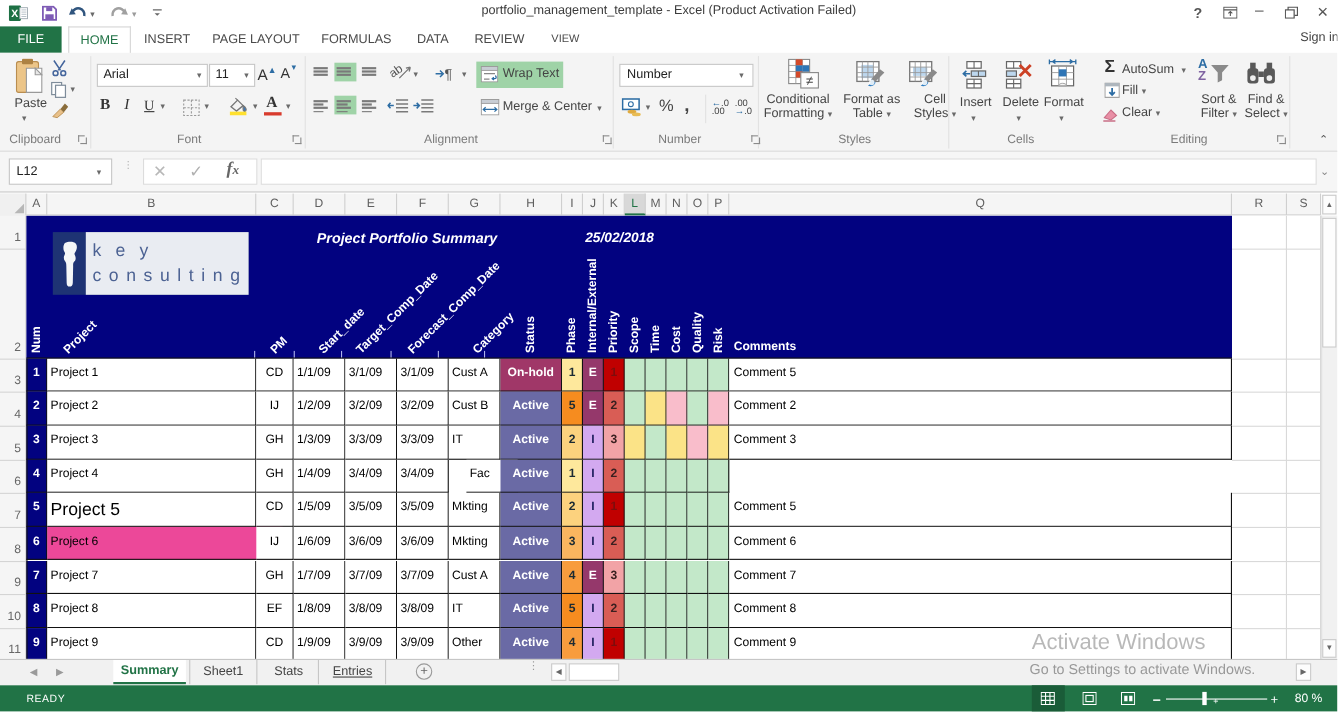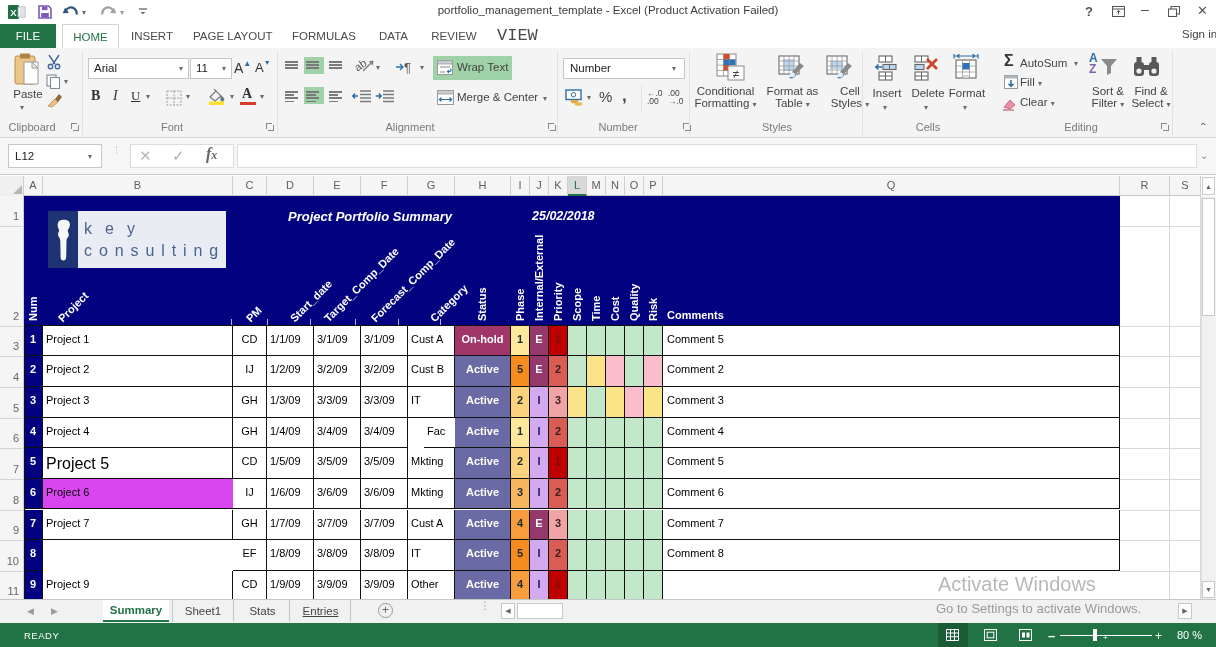--- a/index.html
+++ b/index.html
@@ -67,21 +67,21 @@
 <div class="abs" style="left:1197px;top:3px;font-size:13px;color:#555;">✕</div>
 
 <div class="abs" style="left:0;top:24px;width:1216px;height:24px;background:#fff;"></div>
 <div class="abs" style="left:0;top:24px;width:56px;height:24px;background:#217346;color:#fff;font-size:11.5px;text-align:center;line-height:24px;">FILE</div>
 <div class="abs" style="left:62px;top:24px;width:57px;height:25px;background:#fff;border:1px solid #d5d5d5;border-bottom:none;color:#217346;font-size:11.5px;text-align:center;line-height:24px;">HOME</div>
 <div class="abs" style="left:131px;top:24px;width:39px;height:24px;color:#4a4a4a;font-size:11.5px;text-align:center;line-height:24px;white-space:nowrap;">INSERT</div>
 <div class="abs" style="left:193px;top:24px;width:75px;height:24px;color:#4a4a4a;font-size:11.5px;text-align:center;line-height:24px;white-space:nowrap;">PAGE LAYOUT</div>
 <div class="abs" style="left:292px;top:24px;width:64px;height:24px;color:#4a4a4a;font-size:11.5px;text-align:center;line-height:24px;white-space:nowrap;">FORMULAS</div>
 <div class="abs" style="left:375px;top:24px;width:37px;height:24px;color:#4a4a4a;font-size:11.5px;text-align:center;line-height:24px;white-space:nowrap;">DATA</div>
 <div class="abs" style="left:430px;top:24px;width:48px;height:24px;color:#4a4a4a;font-size:11.5px;text-align:center;line-height:24px;white-space:nowrap;">REVIEW</div>
-<div class="abs" style="left:497px;top:24px;width:34px;height:24px;color:#4a4a4a;font-size:17px;text-align:center;line-height:24px;white-space:nowrap;font-family:Liberation Mono, monospace;">VIEW</div>
+<div class="abs" style="left:497px;top:24px;width:34px;height:24px;color:#4a4a4a;font-size:10px;text-align:center;line-height:24px;white-space:nowrap;">VIEW</div>
 <div class="abs" style="left:1182px;top:28px;font-size:11.5px;color:#444;white-space:nowrap;">Sign in</div>
 <div class="abs" style="left:0;top:48px;width:1216px;height:90px;background:#f4f4f4;border-bottom:1px solid #d8d8d8;"></div>
 <div class="sep" style="left:82px;"></div>
 <div class="sep" style="left:277px;"></div>
 <div class="sep" style="left:557px;"></div>
 <div class="sep" style="left:689px;"></div>
 <div class="sep" style="left:862px;"></div>
 <div class="sep" style="left:1172px;"></div>
 <div class="glab" style="left:-28px;top:121px;width:120px;">Clipboard</div>
 <div class="glab" style="left:112px;top:121px;width:120px;">Font</div>
@@ -493,40 +493,39 @@
       <div class="abs" style="left:424px;top:221.7px;width:47px;height:30.6px;border-right:1px solid #111;border-bottom:1px solid #111;background:#fff;color:#000;font-size:11px;padding-left:3px;padding-top:7px;">Fac</div>
       <div class="abs" style="left:455px;top:221.7px;width:56px;height:30.6px;border-right:1px solid #111;border-bottom:1px solid #111;background:#6a6aa5;color:#fff;font-weight:bold;font-size:11px;text-align:center;padding-top:7px;">Active</div>
       <div class="abs" style="left:511px;top:221.7px;width:19px;height:30.6px;border-right:1px solid #111;border-bottom:1px solid #111;background:#fee89c;color:#1c2b33;font-weight:bold;font-size:11px;text-align:center;padding-top:7px;">1</div>
       <div class="abs" style="left:530px;top:221.7px;width:19px;height:30.6px;border-right:1px solid #111;border-bottom:1px solid #111;background:#d3a9f0;color:#202060;font-weight:bold;font-size:11px;text-align:center;padding-top:7px;">I</div>
       <div class="abs" style="left:549px;top:221.7px;width:19px;height:30.6px;border-right:1px solid #111;border-bottom:1px solid #111;background:#d95d55;color:#3a2020;font-weight:bold;font-size:11px;text-align:center;padding-top:7px;">2</div>
       <div class="abs" style="left:568px;top:221.7px;width:19px;height:30.6px;border-right:1px solid #111;border-bottom:1px solid #111;background:#c3e8c9;"></div>
       <div class="abs" style="left:587px;top:221.7px;width:19px;height:30.6px;border-right:1px solid #111;border-bottom:1px solid #111;background:#c3e8c9;"></div>
       <div class="abs" style="left:606px;top:221.7px;width:19px;height:30.6px;border-right:1px solid #111;border-bottom:1px solid #111;background:#c3e8c9;"></div>
       <div class="abs" style="left:625px;top:221.7px;width:19px;height:30.6px;border-right:1px solid #111;border-bottom:1px solid #111;background:#c3e8c9;"></div>
       <div class="abs" style="left:644px;top:221.7px;width:19px;height:30.6px;border-right:1px solid #111;border-bottom:1px solid #111;background:#c3e8c9;"></div>
-      <div class="abs" style="left:663px;top:221.7px;width:457px;height:30.6px;border-right:1px solid #111;border-bottom:1px solid #111;background:#fff;color:#000;font-size:11px;padding-left:4px;padding-top:7px;">Comment 4</div>
       <div class="abs" style="left:24px;top:252.3px;width:19px;height:30.6px;border-right:1px solid #111;border-bottom:1px solid #111;background:#020280;color:#fff;font-weight:bold;font-size:11px;text-align:center;padding-top:7px;">5</div>
       <div class="abs" style="left:43px;top:252.3px;width:190px;height:30.6px;border-right:1px solid #111;border-bottom:1px solid #111;background:#fff;color:#000;font-size:16px;padding-left:3px;padding-top:7px;">Project 5</div>
       <div class="abs" style="left:233px;top:252.3px;width:34px;height:30.6px;border-right:1px solid #111;border-bottom:1px solid #111;background:#fff;color:#000;font-size:11px;text-align:center;padding-top:7px;">CD</div>
       <div class="abs" style="left:267px;top:252.3px;width:47px;height:30.6px;border-right:1px solid #111;border-bottom:1px solid #111;background:#fff;color:#000;font-size:11px;padding-left:3px;padding-top:7px;">1/5/09</div>
       <div class="abs" style="left:314px;top:252.3px;width:47px;height:30.6px;border-right:1px solid #111;border-bottom:1px solid #111;background:#fff;color:#000;font-size:11px;padding-left:3px;padding-top:7px;">3/5/09</div>
       <div class="abs" style="left:361px;top:252.3px;width:47px;height:30.6px;border-right:1px solid #111;border-bottom:1px solid #111;background:#fff;color:#000;font-size:11px;padding-left:3px;padding-top:7px;">3/5/09</div>
       <div class="abs" style="left:408px;top:252.3px;width:47px;height:30.6px;border-right:1px solid #111;border-bottom:1px solid #111;background:#fff;color:#000;font-size:11px;padding-left:3px;padding-top:7px;">Mkting</div>
       <div class="abs" style="left:455px;top:252.3px;width:56px;height:30.6px;border-right:1px solid #111;border-bottom:1px solid #111;background:#6a6aa5;color:#fff;font-weight:bold;font-size:11px;text-align:center;padding-top:7px;">Active</div>
       <div class="abs" style="left:511px;top:252.3px;width:19px;height:30.6px;border-right:1px solid #111;border-bottom:1px solid #111;background:#fcd27e;color:#1c2b33;font-weight:bold;font-size:11px;text-align:center;padding-top:7px;">2</div>
       <div class="abs" style="left:530px;top:252.3px;width:19px;height:30.6px;border-right:1px solid #111;border-bottom:1px solid #111;background:#d3a9f0;color:#202060;font-weight:bold;font-size:11px;text-align:center;padding-top:7px;">I</div>
       <div class="abs" style="left:549px;top:252.3px;width:19px;height:30.6px;border-right:1px solid #111;border-bottom:1px solid #111;background:#c00000;color:#7e0d0d;font-weight:bold;font-size:11px;text-align:center;padding-top:7px;">1</div>
       <div class="abs" style="left:568px;top:252.3px;width:19px;height:30.6px;border-right:1px solid #111;border-bottom:1px solid #111;background:#c3e8c9;"></div>
       <div class="abs" style="left:587px;top:252.3px;width:19px;height:30.6px;border-right:1px solid #111;border-bottom:1px solid #111;background:#c3e8c9;"></div>
       <div class="abs" style="left:606px;top:252.3px;width:19px;height:30.6px;border-right:1px solid #111;border-bottom:1px solid #111;background:#c3e8c9;"></div>
       <div class="abs" style="left:625px;top:252.3px;width:19px;height:30.6px;border-right:1px solid #111;border-bottom:1px solid #111;background:#c3e8c9;"></div>
       <div class="abs" style="left:644px;top:252.3px;width:19px;height:30.6px;border-right:1px solid #111;border-bottom:1px solid #111;background:#c3e8c9;"></div>
       <div class="abs" style="left:663px;top:252.3px;width:457px;height:30.6px;border-right:1px solid #111;border-bottom:1px solid #111;background:#fff;color:#000;font-size:11px;padding-left:4px;padding-top:7px;">Comment 5</div>
       <div class="abs" style="left:24px;top:282.9px;width:19px;height:30.6px;border-right:1px solid #111;border-bottom:1px solid #111;background:#020280;color:#fff;font-weight:bold;font-size:11px;text-align:center;padding-top:7px;">6</div>
-      <div class="abs" style="left:43px;top:282.9px;width:214px;height:30.6px;border-right:1px solid #111;border-bottom:1px solid #111;background:#d946ef;color:#000;font-size:11px;padding-left:3px;padding-top:7px;">Project 6</div>
+      <div class="abs" style="left:43px;top:282.9px;width:214px;height:30.6px;border-right:1px solid #111;border-bottom:1px solid #111;background:#ec4899;color:#000;font-size:11px;padding-left:3px;padding-top:7px;">Project 6</div>
       <div class="abs" style="left:233px;top:282.9px;width:34px;height:30.6px;border-right:1px solid #111;border-bottom:1px solid #111;background:#fff;color:#000;font-size:11px;text-align:center;padding-top:7px;">IJ</div>
       <div class="abs" style="left:267px;top:282.9px;width:47px;height:30.6px;border-right:1px solid #111;border-bottom:1px solid #111;background:#fff;color:#000;font-size:11px;padding-left:3px;padding-top:7px;">1/6/09</div>
       <div class="abs" style="left:314px;top:282.9px;width:47px;height:30.6px;border-right:1px solid #111;border-bottom:1px solid #111;background:#fff;color:#000;font-size:11px;padding-left:3px;padding-top:7px;">3/6/09</div>
       <div class="abs" style="left:361px;top:282.9px;width:47px;height:30.6px;border-right:1px solid #111;border-bottom:1px solid #111;background:#fff;color:#000;font-size:11px;padding-left:3px;padding-top:7px;">3/6/09</div>
       <div class="abs" style="left:408px;top:282.9px;width:47px;height:30.6px;border-right:1px solid #111;border-bottom:1px solid #111;background:#fff;color:#000;font-size:11px;padding-left:3px;padding-top:7px;">Mkting</div>
       <div class="abs" style="left:455px;top:282.9px;width:56px;height:30.6px;border-right:1px solid #111;border-bottom:1px solid #111;background:#6a6aa5;color:#fff;font-weight:bold;font-size:11px;text-align:center;padding-top:7px;">Active</div>
       <div class="abs" style="left:511px;top:282.9px;width:19px;height:30.6px;border-right:1px solid #111;border-bottom:1px solid #111;background:#fab55f;color:#1c2b33;font-weight:bold;font-size:11px;text-align:center;padding-top:7px;">3</div>
       <div class="abs" style="left:530px;top:282.9px;width:19px;height:30.6px;border-right:1px solid #111;border-bottom:1px solid #111;background:#d3a9f0;color:#202060;font-weight:bold;font-size:11px;text-align:center;padding-top:7px;">I</div>
       <div class="abs" style="left:549px;top:282.9px;width:19px;height:30.6px;border-right:1px solid #111;border-bottom:1px solid #111;background:#d95d55;color:#3a2020;font-weight:bold;font-size:11px;text-align:center;padding-top:7px;">2</div>
       <div class="abs" style="left:568px;top:282.9px;width:19px;height:30.6px;border-right:1px solid #111;border-bottom:1px solid #111;background:#c3e8c9;"></div>
@@ -546,20 +545,21 @@
       <div class="abs" style="left:511px;top:313.5px;width:19px;height:30.6px;border-right:1px solid #111;border-bottom:1px solid #111;background:#f89c3d;color:#1c2b33;font-weight:bold;font-size:11px;text-align:center;padding-top:7px;">4</div>
       <div class="abs" style="left:530px;top:313.5px;width:19px;height:30.6px;border-right:1px solid #111;border-bottom:1px solid #111;background:#95386b;color:#fff;font-weight:bold;font-size:11px;text-align:center;padding-top:7px;">E</div>
       <div class="abs" style="left:549px;top:313.5px;width:19px;height:30.6px;border-right:1px solid #111;border-bottom:1px solid #111;background:#f2a3a6;color:#3a2020;font-weight:bold;font-size:11px;text-align:center;padding-top:7px;">3</div>
       <div class="abs" style="left:568px;top:313.5px;width:19px;height:30.6px;border-right:1px solid #111;border-bottom:1px solid #111;background:#c3e8c9;"></div>
       <div class="abs" style="left:587px;top:313.5px;width:19px;height:30.6px;border-right:1px solid #111;border-bottom:1px solid #111;background:#c3e8c9;"></div>
       <div class="abs" style="left:606px;top:313.5px;width:19px;height:30.6px;border-right:1px solid #111;border-bottom:1px solid #111;background:#c3e8c9;"></div>
       <div class="abs" style="left:625px;top:313.5px;width:19px;height:30.6px;border-right:1px solid #111;border-bottom:1px solid #111;background:#c3e8c9;"></div>
       <div class="abs" style="left:644px;top:313.5px;width:19px;height:30.6px;border-right:1px solid #111;border-bottom:1px solid #111;background:#c3e8c9;"></div>
       <div class="abs" style="left:663px;top:313.5px;width:457px;height:30.6px;border-right:1px solid #111;border-bottom:1px solid #111;background:#fff;color:#000;font-size:11px;padding-left:4px;padding-top:7px;">Comment 7</div>
       <div class="abs" style="left:24px;top:344.1px;width:19px;height:30.6px;border-right:1px solid #111;border-bottom:1px solid #111;background:#020280;color:#fff;font-weight:bold;font-size:11px;text-align:center;padding-top:7px;">8</div>
+      <div class="abs" style="left:43px;top:344.1px;width:190px;height:30.6px;border-right:1px solid #111;border-bottom:1px solid #111;background:#fff;color:#000;font-size:11px;padding-left:3px;padding-top:7px;">Project 8</div>
       <div class="abs" style="left:233px;top:344.1px;width:34px;height:30.6px;border-right:1px solid #111;border-bottom:1px solid #111;background:#fff;color:#000;font-size:11px;text-align:center;padding-top:7px;">EF</div>
       <div class="abs" style="left:267px;top:344.1px;width:47px;height:30.6px;border-right:1px solid #111;border-bottom:1px solid #111;background:#fff;color:#000;font-size:11px;padding-left:3px;padding-top:7px;">1/8/09</div>
       <div class="abs" style="left:314px;top:344.1px;width:47px;height:30.6px;border-right:1px solid #111;border-bottom:1px solid #111;background:#fff;color:#000;font-size:11px;padding-left:3px;padding-top:7px;">3/8/09</div>
       <div class="abs" style="left:361px;top:344.1px;width:47px;height:30.6px;border-right:1px solid #111;border-bottom:1px solid #111;background:#fff;color:#000;font-size:11px;padding-left:3px;padding-top:7px;">3/8/09</div>
       <div class="abs" style="left:408px;top:344.1px;width:47px;height:30.6px;border-right:1px solid #111;border-bottom:1px solid #111;background:#fff;color:#000;font-size:11px;padding-left:3px;padding-top:7px;">IT</div>
       <div class="abs" style="left:455px;top:344.1px;width:56px;height:30.6px;border-right:1px solid #111;border-bottom:1px solid #111;background:#6a6aa5;color:#fff;font-weight:bold;font-size:11px;text-align:center;padding-top:7px;">Active</div>
       <div class="abs" style="left:511px;top:344.1px;width:19px;height:30.6px;border-right:1px solid #111;border-bottom:1px solid #111;background:#f68c1f;color:#1c2b33;font-weight:bold;font-size:11px;text-align:center;padding-top:7px;">5</div>
       <div class="abs" style="left:530px;top:344.1px;width:19px;height:30.6px;border-right:1px solid #111;border-bottom:1px solid #111;background:#d3a9f0;color:#202060;font-weight:bold;font-size:11px;text-align:center;padding-top:7px;">I</div>
       <div class="abs" style="left:549px;top:344.1px;width:19px;height:30.6px;border-right:1px solid #111;border-bottom:1px solid #111;background:#d95d55;color:#3a2020;font-weight:bold;font-size:11px;text-align:center;padding-top:7px;">2</div>
       <div class="abs" style="left:568px;top:344.1px;width:19px;height:30.6px;border-right:1px solid #111;border-bottom:1px solid #111;background:#c3e8c9;"></div>
@@ -577,20 +577,21 @@
       <div class="abs" style="left:408px;top:374.8px;width:47px;height:30.6px;border-right:1px solid #111;border-bottom:1px solid #111;background:#fff;color:#000;font-size:11px;padding-left:3px;padding-top:7px;">Other</div>
       <div class="abs" style="left:455px;top:374.8px;width:56px;height:30.6px;border-right:1px solid #111;border-bottom:1px solid #111;background:#6a6aa5;color:#fff;font-weight:bold;font-size:11px;text-align:center;padding-top:7px;">Active</div>
       <div class="abs" style="left:511px;top:374.8px;width:19px;height:30.6px;border-right:1px solid #111;border-bottom:1px solid #111;background:#f89c3d;color:#1c2b33;font-weight:bold;font-size:11px;text-align:center;padding-top:7px;">4</div>
       <div class="abs" style="left:530px;top:374.8px;width:19px;height:30.6px;border-right:1px solid #111;border-bottom:1px solid #111;background:#d3a9f0;color:#202060;font-weight:bold;font-size:11px;text-align:center;padding-top:7px;">I</div>
       <div class="abs" style="left:549px;top:374.8px;width:19px;height:30.6px;border-right:1px solid #111;border-bottom:1px solid #111;background:#c00000;color:#7e0d0d;font-weight:bold;font-size:11px;text-align:center;padding-top:7px;">1</div>
       <div class="abs" style="left:568px;top:374.8px;width:19px;height:30.6px;border-right:1px solid #111;border-bottom:1px solid #111;background:#c3e8c9;"></div>
       <div class="abs" style="left:587px;top:374.8px;width:19px;height:30.6px;border-right:1px solid #111;border-bottom:1px solid #111;background:#c3e8c9;"></div>
       <div class="abs" style="left:606px;top:374.8px;width:19px;height:30.6px;border-right:1px solid #111;border-bottom:1px solid #111;background:#c3e8c9;"></div>
       <div class="abs" style="left:625px;top:374.8px;width:19px;height:30.6px;border-right:1px solid #111;border-bottom:1px solid #111;background:#c3e8c9;"></div>
       <div class="abs" style="left:644px;top:374.8px;width:19px;height:30.6px;border-right:1px solid #111;border-bottom:1px solid #111;background:#c3e8c9;"></div>
+      <div class="abs" style="left:663px;top:374.8px;width:457px;height:30.6px;border-right:1px solid #111;border-bottom:1px solid #111;background:#fff;color:#000;font-size:11px;padding-left:4px;padding-top:7px;">Comment 9</div>
 <div class="abs" style="left:24px;top:129.5px;width:1px;height:275px;background:#111;"></div>
 <div class="abs" style="left:24px;top:129px;width:1096px;height:1px;background:#111;"></div>
 <div class="abs" style="left:938px;top:377px;font-size:20px;color:#8d8d8d;opacity:0.62;">Activate Windows</div>
 </div>
 
 <div class="abs" style="left:1201px;top:196px;width:15px;height:403px;background:#f1f1f1;border-left:1px solid #e0e0e0;"></div>
 <div class="abs" style="left:1202px;top:177px;width:13px;height:18px;background:#fdfdfd;border:1px solid #c9c9c9;display:flex;align-items:center;justify-content:center;">
       <span style="font-size:7px;color:#666;">▲</span>
     </div>
 <div class="abs" style="left:1202px;top:198px;width:13px;height:118px;background:#fdfdfd;border:1px solid #c9c9c9;"></div>

